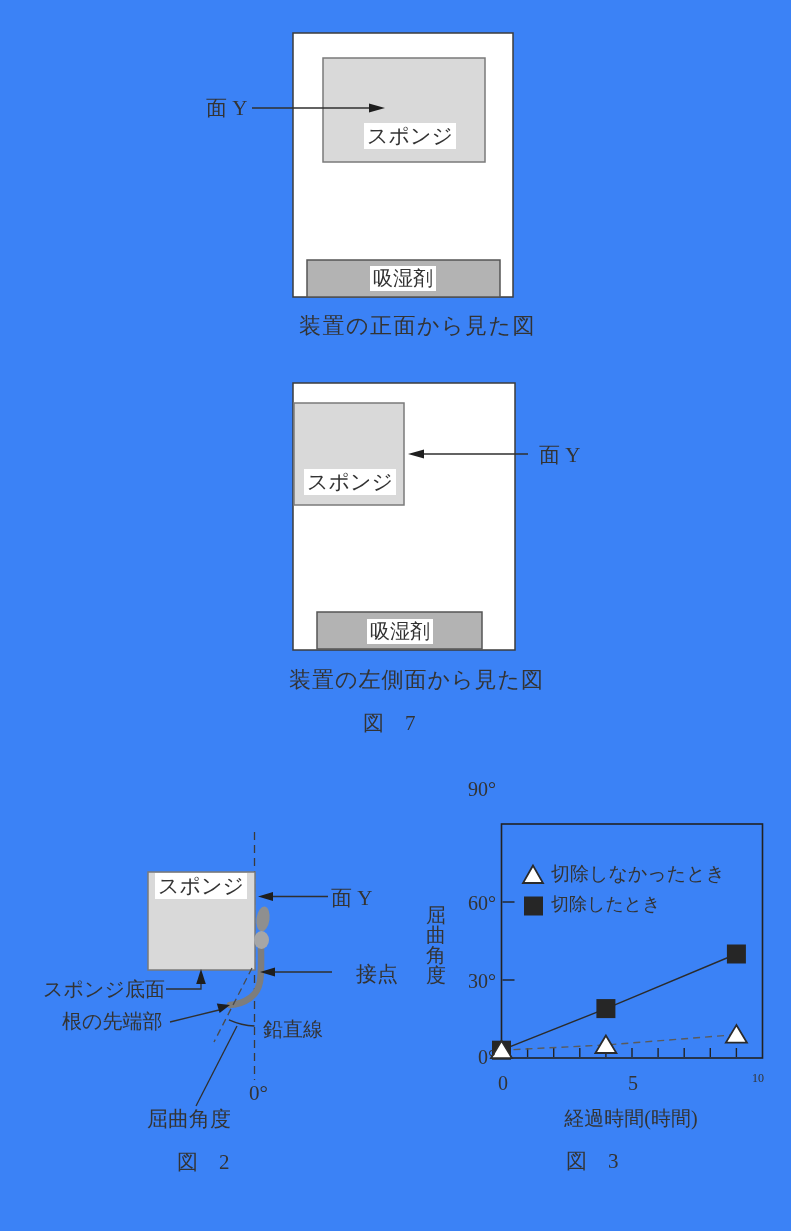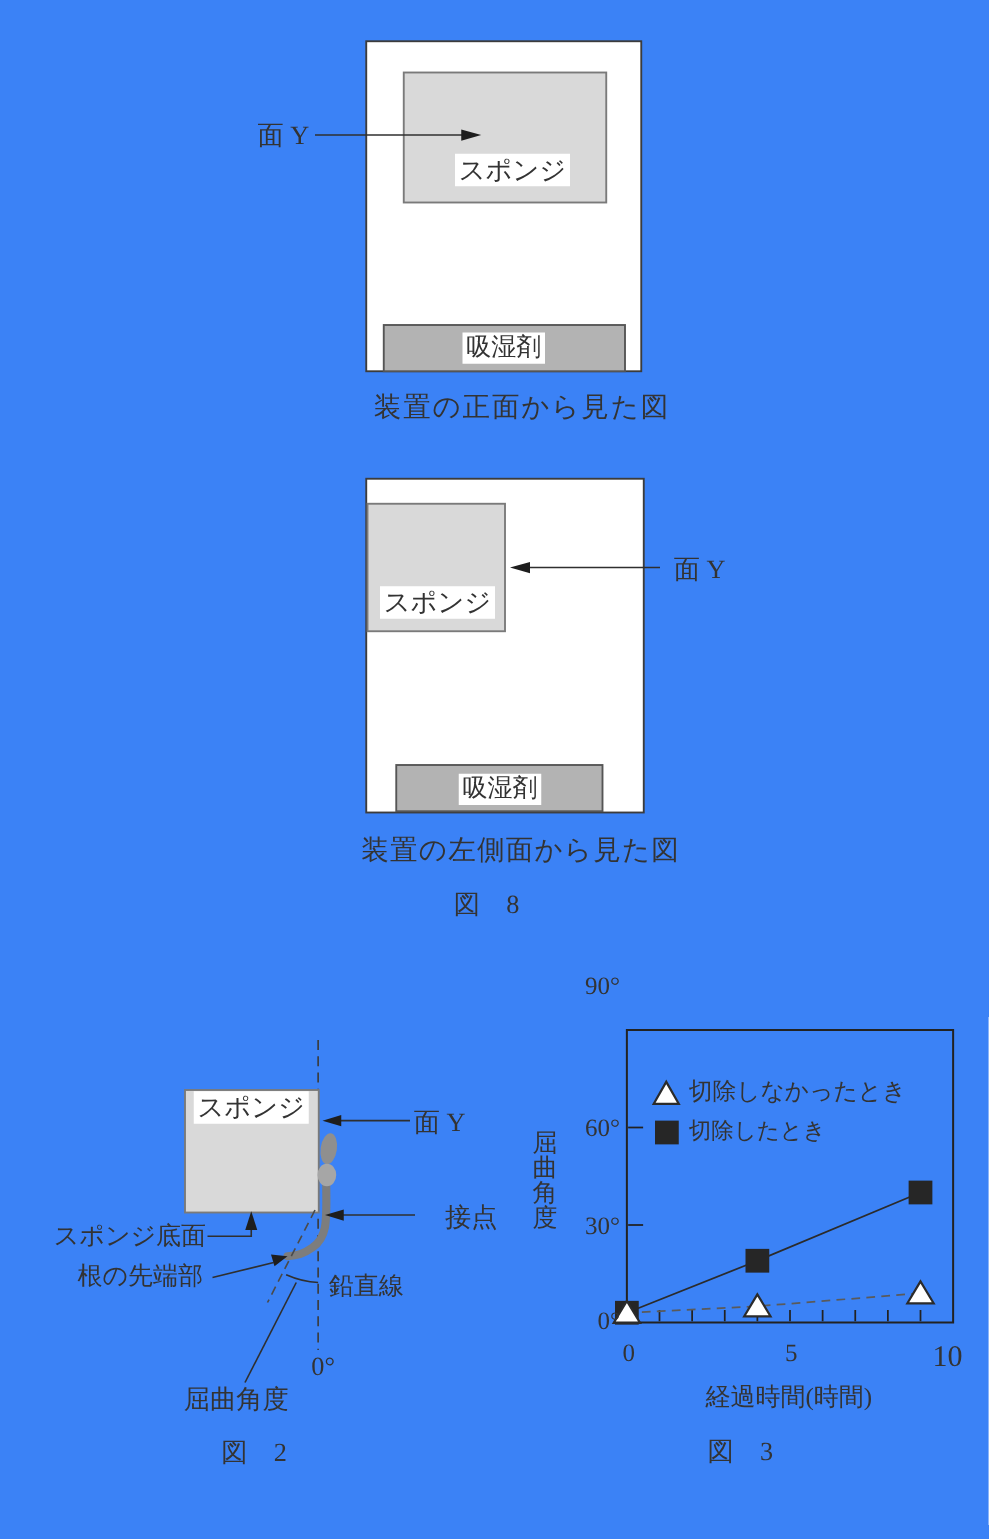--- a/index.html
+++ b/index.html
@@ -106,21 +106,21 @@
     <div class="t tag" style="left:364px;top:123px;font-size:21px;">スポンジ</div>
     <div class="t tag" style="left:370px;top:266px;font-size:20px;">吸湿剤</div>
     <div class="t" style="left:299px;top:312px;font-size:22px;letter-spacing:1.5px;">装置の正面から見た図</div>
   </div>
 
   <div>
     <div class="t" style="left:539px;top:442px;font-size:21px;">面 Y</div>
     <div class="t tag" style="left:304px;top:469px;font-size:21px;">スポンジ</div>
     <div class="t tag" style="left:367px;top:619px;font-size:20px;">吸湿剤</div>
     <div class="t" style="left:289px;top:666px;font-size:22px;letter-spacing:1px;">装置の左側面から見た図</div>
-    <div class="t" style="left:363px;top:710px;font-size:21px;">図　8</div>
+    <div class="t" style="left:363px;top:710px;font-size:21px;">図　7</div>
   </div>
 
   <div>
     <div class="t tag" style="left:155px;top:873px;font-size:21px;">スポンジ</div>
     <div class="t" style="left:331px;top:885px;font-size:21px;">面 Y</div>
     <div class="t" style="left:336px;top:961px;font-size:21px;margin-left:20px;">接点</div>
     <div class="t" style="left:43px;top:977px;font-size:20px;">スポンジ底面</div>
     <div class="t" style="left:62px;top:1009px;font-size:20px;">根の先端部</div>
     <div class="t" style="left:263px;top:1017px;font-size:20px;">鉛直線</div>
     <div class="t" style="left:249px;top:1080px;font-size:21px;">0°</div>
@@ -128,21 +128,21 @@
     <div class="t" style="left:177px;top:1149px;font-size:21px;">図　2</div>
   </div>
 
   <div>
     <div class="t rgt" style="left:450px;top:777px;width:46px;font-size:20px;">90°</div>
     <div class="t rgt" style="left:450px;top:891px;width:46px;font-size:20px;">60°</div>
     <div class="t rgt" style="left:450px;top:969px;width:46px;font-size:20px;">30°</div>
     <div class="t rgt" style="left:450px;top:1045px;width:46px;font-size:20px;">0°</div>
     <div class="t ctr" style="left:494px;top:1071px;width:18px;font-size:20px;">0</div>
     <div class="t ctr" style="left:624px;top:1071px;width:18px;font-size:20px;">5</div>
-    <div class="t ctr" style="left:745px;top:1071px;width:26px;font-size:24px;">10</div>
+    <div class="t ctr" style="left:745px;top:1071px;width:26px;font-size:12px;">10</div>
     <div class="t vtext" style="left:426px;top:905px;width:24px;font-size:20px;">屈曲角度</div>
     <div class="t ctr" style="left:561px;top:1106px;width:140px;font-size:20px;">経過時間(時間)</div>
     <div class="t" style="left:551px;top:862px;font-size:19px;">切除しなかったとき</div>
     <div class="t" style="left:551px;top:893px;font-size:18px;">切除したとき</div>
     <div class="t" style="left:566px;top:1148px;font-size:21px;">図　3</div>
   </div>
 
 </div>
 
 </body></html>

